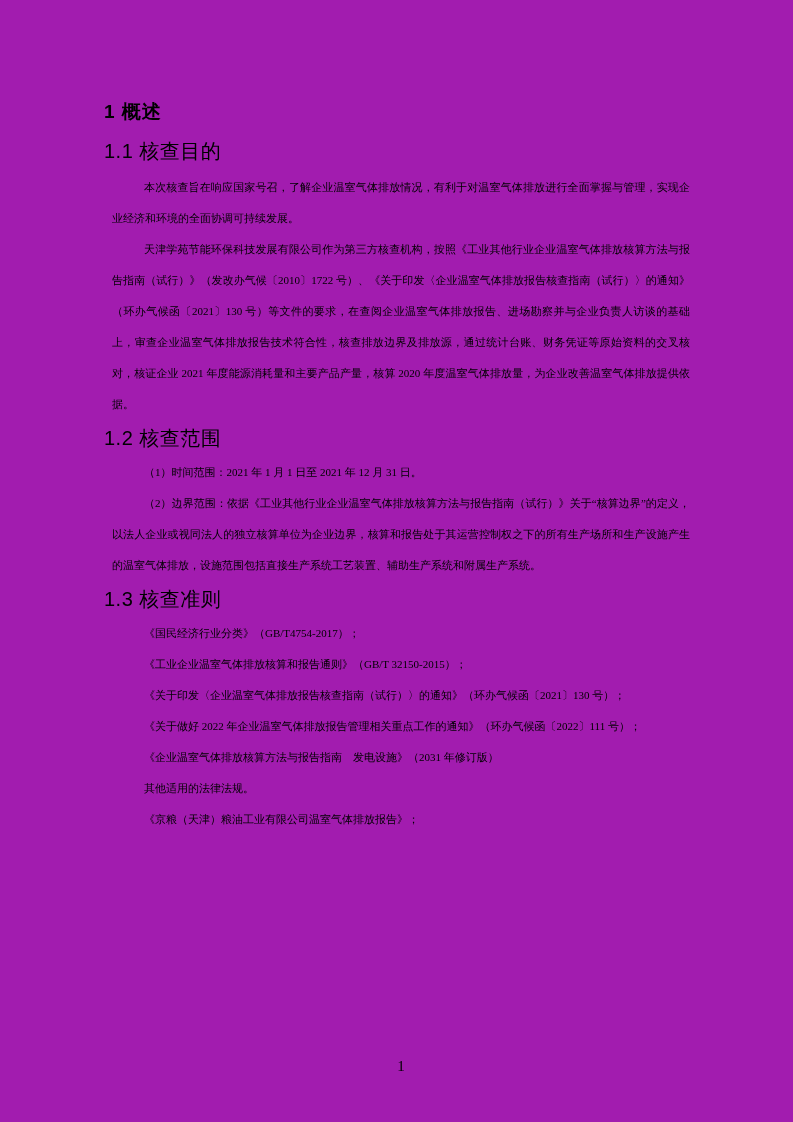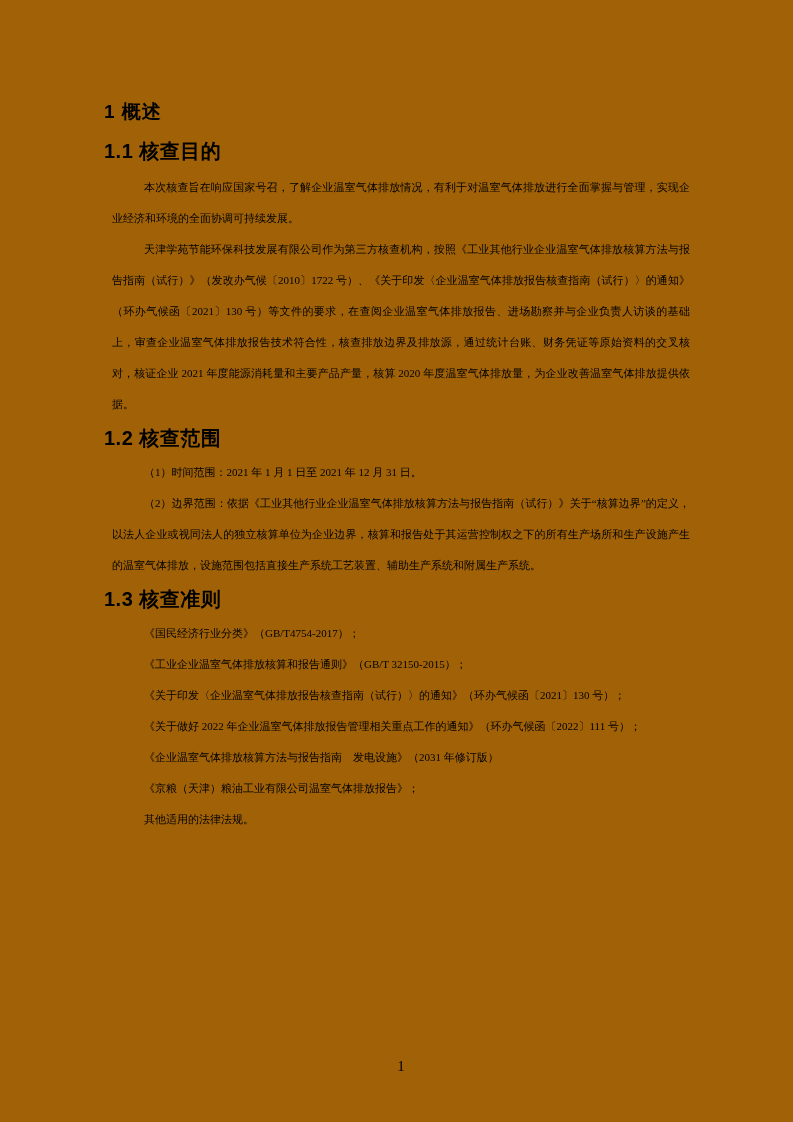--- a/index.html
+++ b/index.html
@@ -4,21 +4,21 @@
 <style>
   html, body {
     margin: 0;
     padding: 0;
     background: #ffffff;
   }
   .page {
     position: relative;
     width: 793px;
     height: 1122px;
-    background: #a16207;
+    background: #a21caf;
     color: #000000;
     font-family: "Liberation Serif", "DejaVu Serif", serif;
     overflow: hidden;
     box-sizing: border-box;
   }
   .content {
     position: absolute;
     left: 112px;
     top: 96px;
     width: 578px;
@@ -28,21 +28,21 @@
     font-size: 19px;
     font-weight: 600;
     line-height: 31px;
     margin: 0 0 9px -8px;
     letter-spacing: 1px;
     white-space: nowrap;
   }
   .h2 {
     font-family: "Liberation Sans", "DejaVu Sans", sans-serif;
     font-size: 20px;
-    font-weight: 700;
+    font-weight: 400;
     line-height: 31px;
     margin: 3px 0 3px -8px;
     letter-spacing: 0.5px;
     white-space: nowrap;
   }
   .h2.first {
     margin: 0 0 5px -8px;
   }
   .body-p {
     font-size: 11px;
@@ -78,19 +78,19 @@
     <div class="h2">1.2 核查范围</div>
     <p class="body-p">（1）时间范围：2021 年 1 月 1 日至 2021 年 12 月 31 日。</p>
     <p class="body-p">（2）边界范围：依据《工业其他行业企业温室气体排放核算方法与报告指南（试行）》关于“核算边界”的定义，以法人企业或视同法人的独立核算单位为企业边界，核算和报告处于其运营控制权之下的所有生产场所和生产设施产生的温室气体排放，设施范围包括直接生产系统工艺装置、辅助生产系统和附属生产系统。</p>
 
     <div class="h2">1.3 核查准则</div>
     <p class="body-p">《国民经济行业分类》（GB/T4754-2017）；</p>
     <p class="body-p">《工业企业温室气体排放核算和报告通则》（GB/T 32150-2015）；</p>
     <p class="body-p">《关于印发〈企业温室气体排放报告核查指南（试行）〉的通知》（环办气候函〔2021〕130 号）；</p>
     <p class="body-p">《关于做好 2022 年企业温室气体排放报告管理相关重点工作的通知》（环办气候函〔2022〕111 号）；</p>
     <p class="body-p">《企业温室气体排放核算方法与报告指南　发电设施》（2031 年修订版）</p>
+    <p class="body-p">其他适用的法律法规。</p>
     <p class="body-p">《京粮（天津）粮油工业有限公司温室气体排放报告》；</p>
-    <p class="body-p">其他适用的法律法规。</p>
 
   </div>
 
   <div class="footer">1</div>
 </div>
 
 </body></html>

